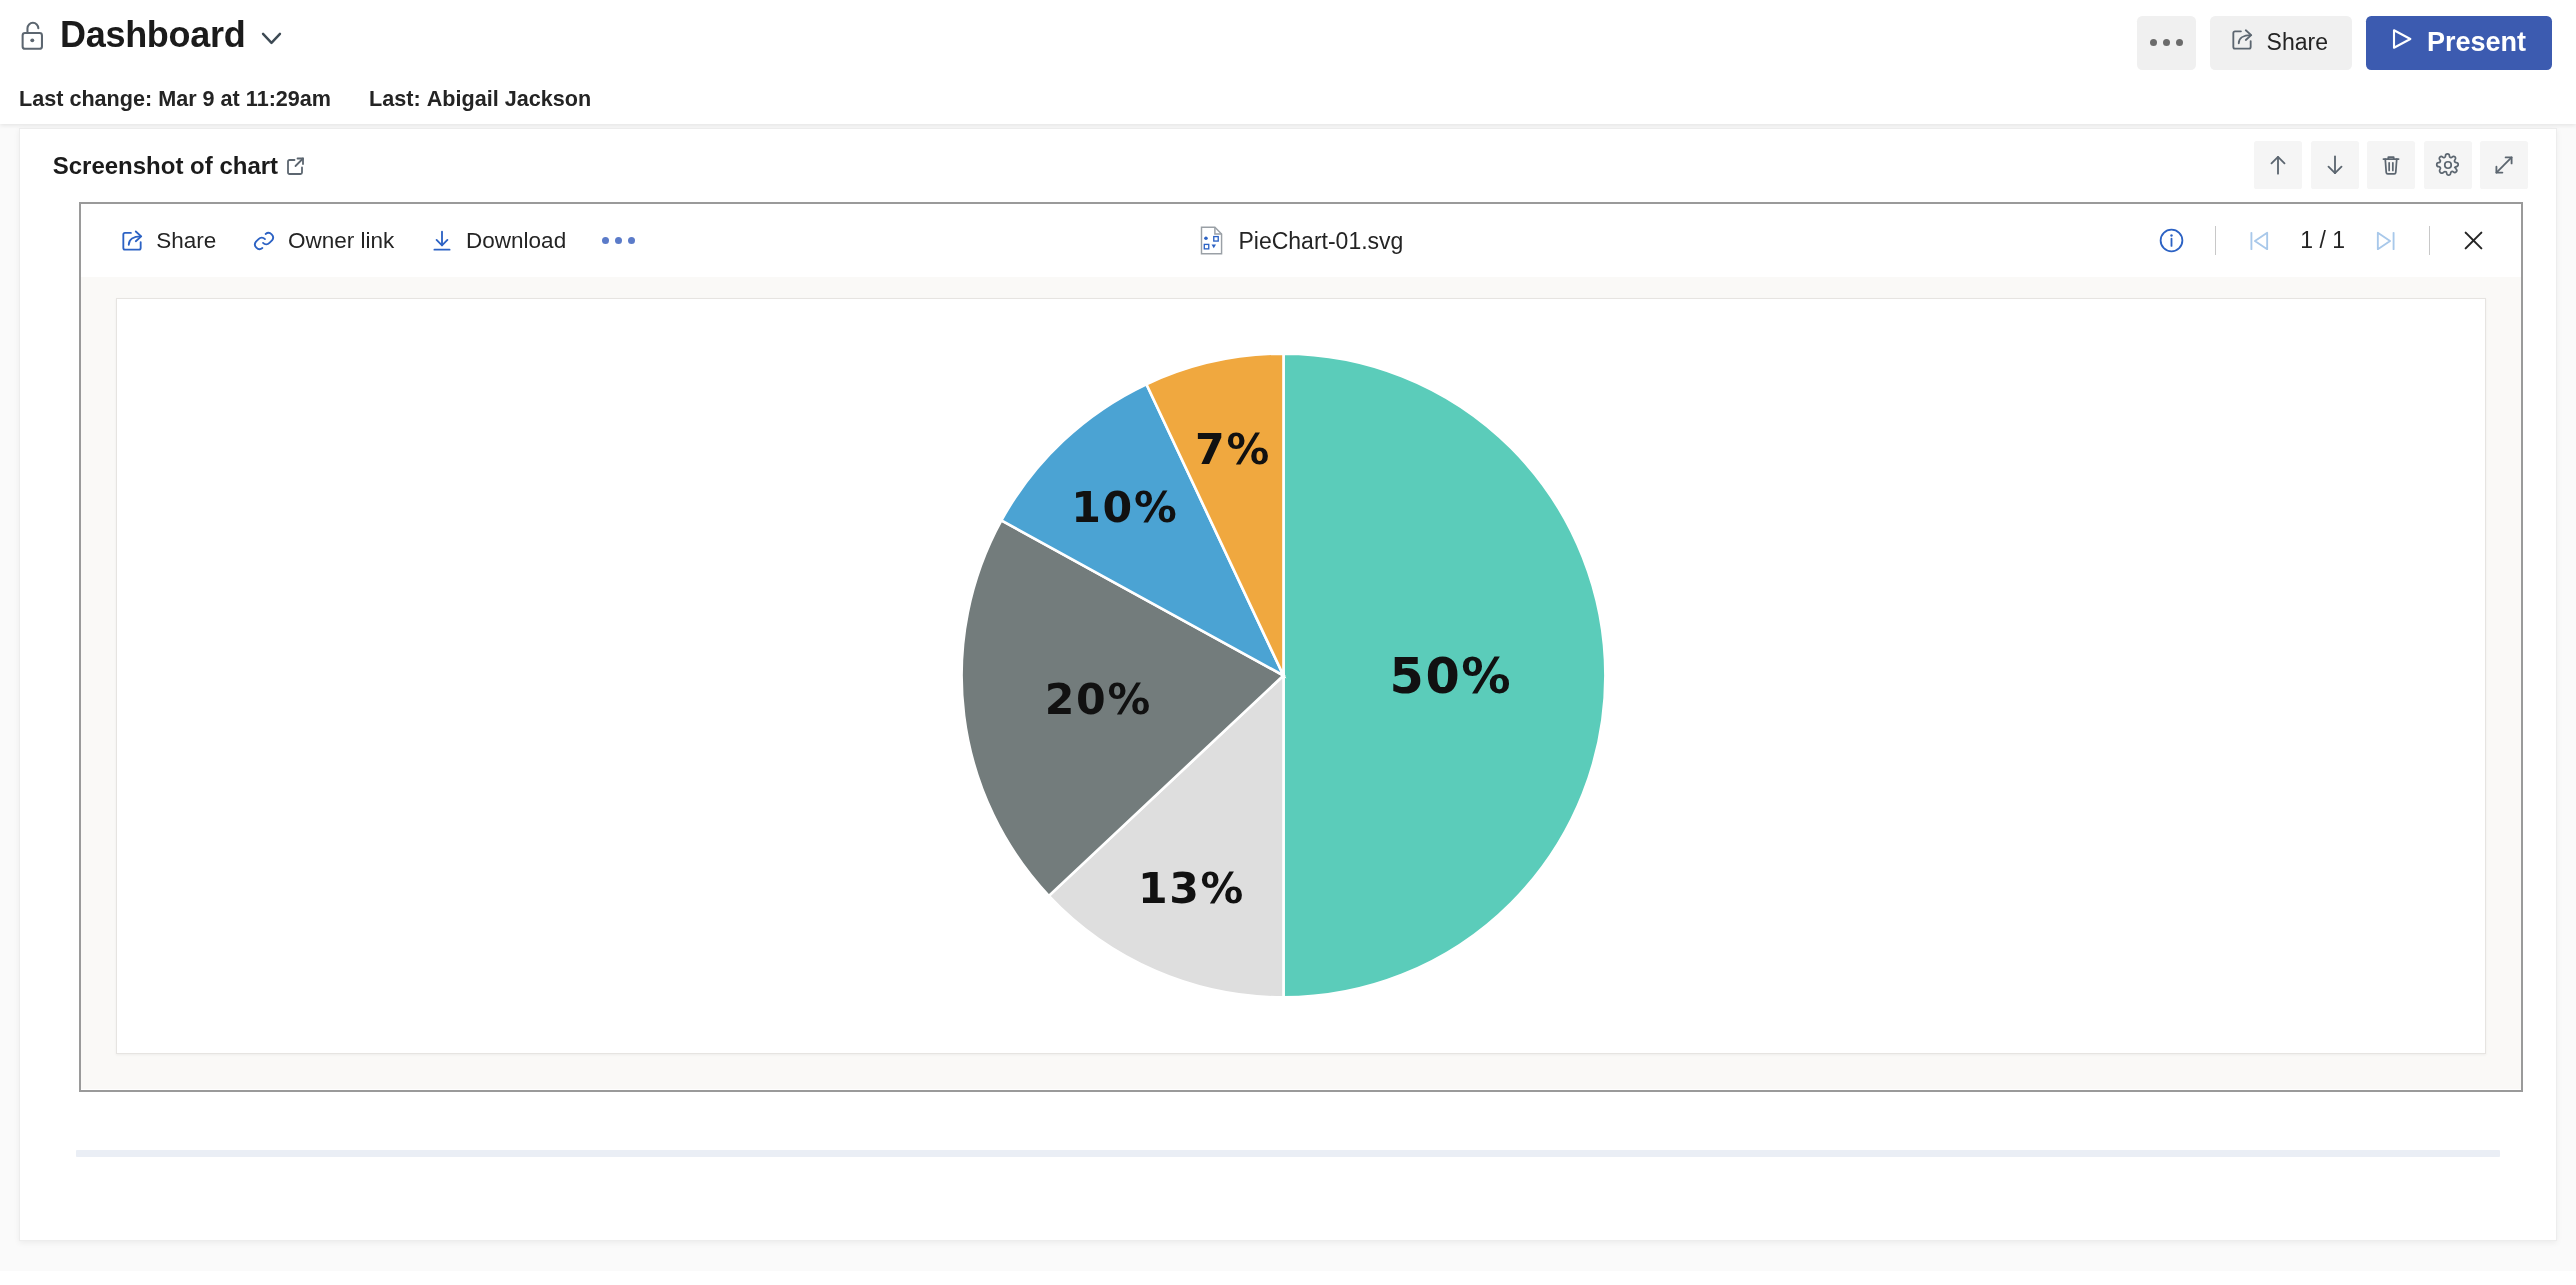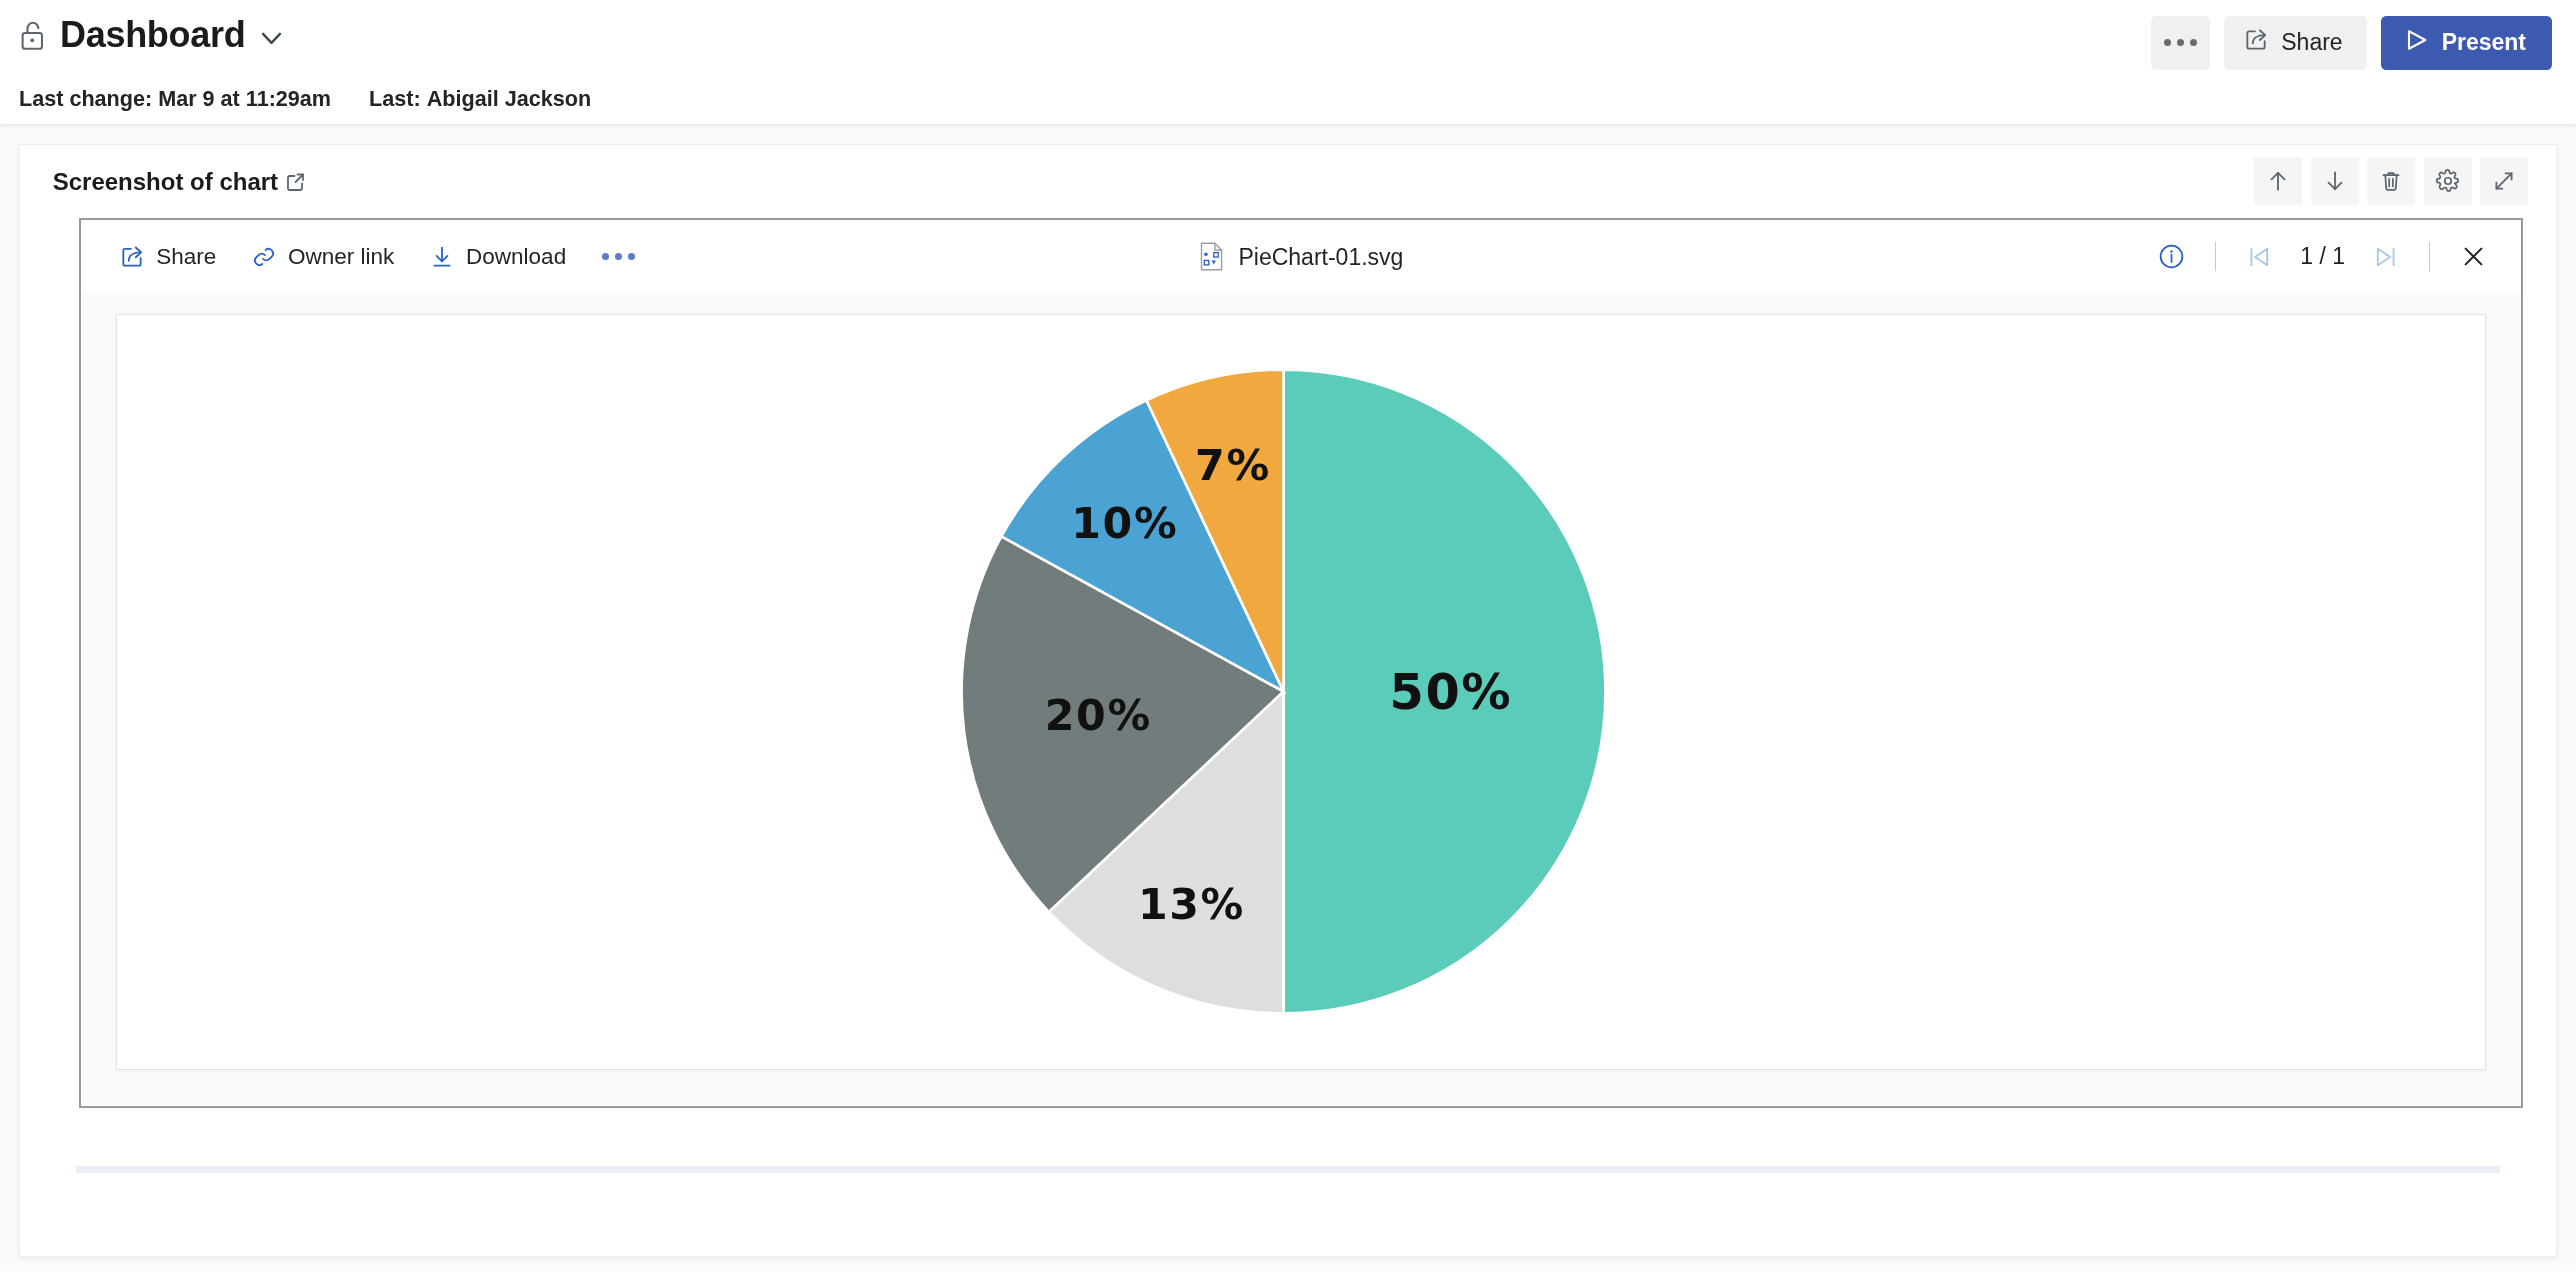--- a/index.html
+++ b/index.html
@@ -80,33 +80,33 @@
     height: 54px;
   }
   .btn-more { width: 59px; }
   .btn-share { padding: 0 24px 0 19px; gap: 12px; font-size: 23px; font-weight: normal; }
   .btn-present {
     background: #3c5bb0;
     color: #ffffff;
     height: 54px;
     padding: 0 26px 0 21px;
     gap: 12px;
-    font-size: 23px;
+    font-size: 27px;
     font-weight: bold;
   }
 
   .dots { display: flex; gap: 6px; }
   .dots i { width: 7px; height: 7px; border-radius: 50%; background: #6b6b6b; display: block; }
 
   
   .canvas {
     position: relative;
     height: calc(1285px - 138px);
     background: #fafafa;
-    padding: 20px 19px 0 19px;
+    padding: 4px 19px 0 19px;
   }
 
   .page-card {
     position: relative;
     background: #ffffff;
     border: 0.9px solid #ededed;
     box-shadow: 0 1.7px 6px rgba(0,0,0,0.06);
     height: 1113px;
     padding: 0;
   }

